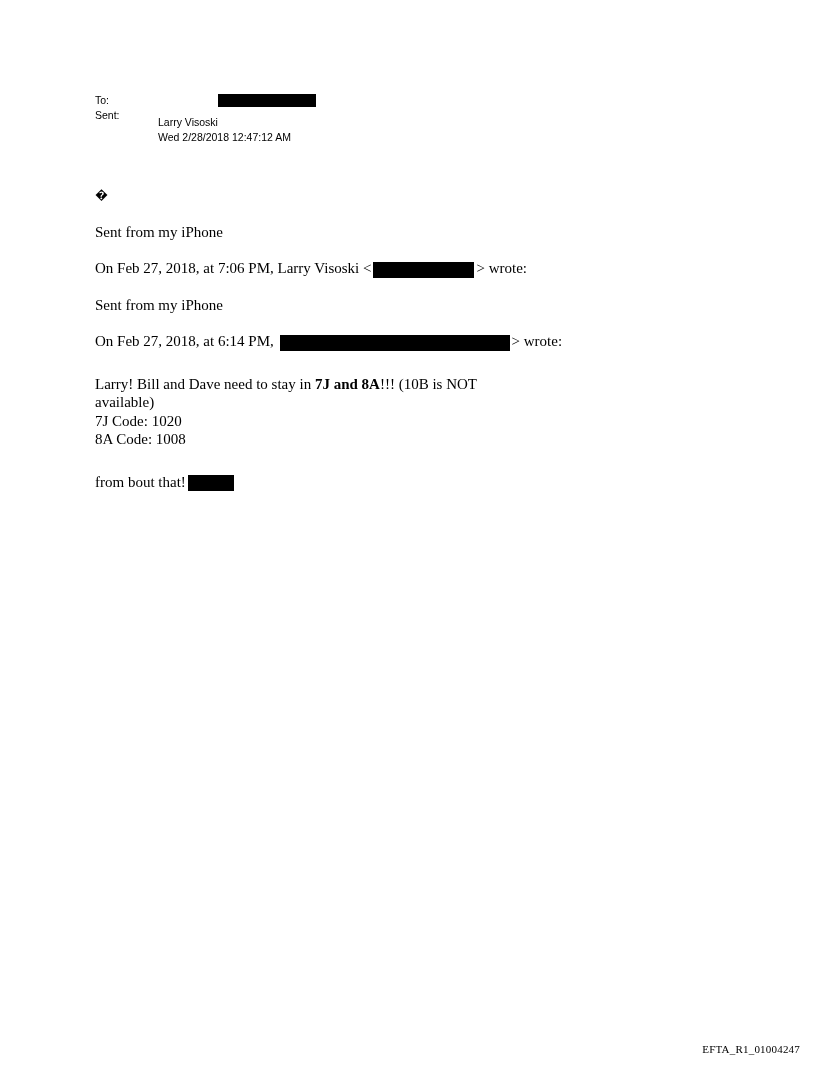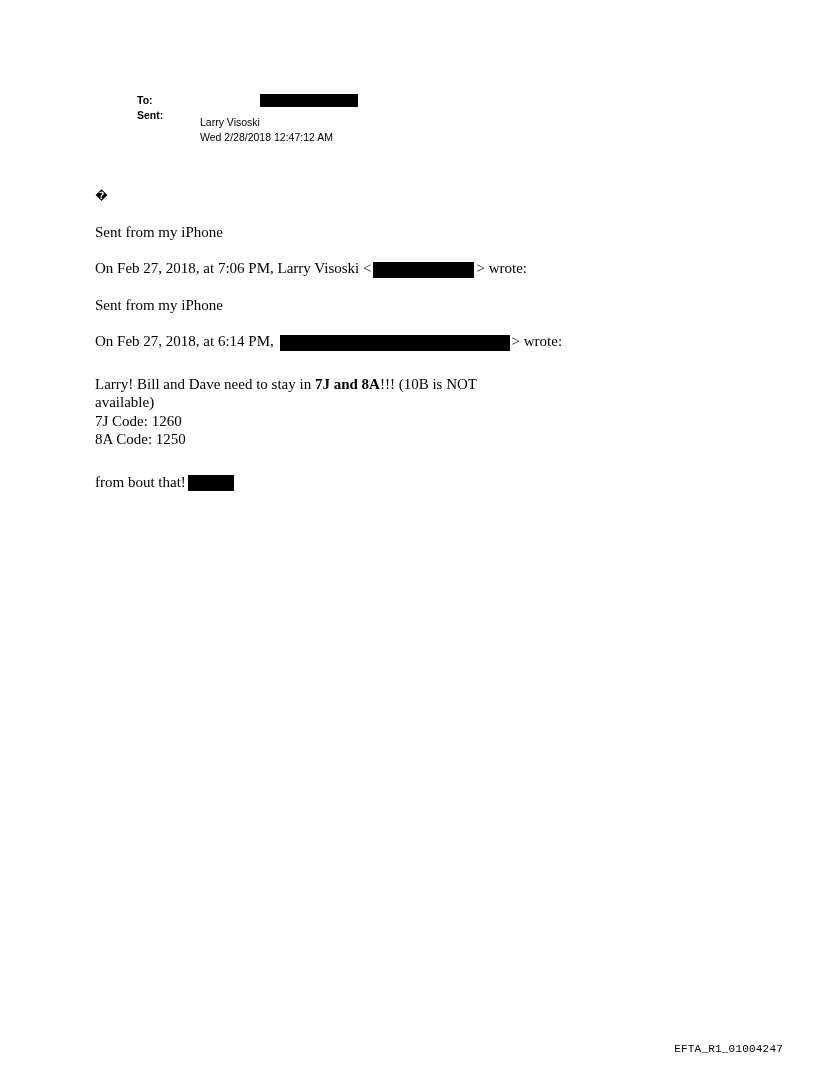--- a/index.html
+++ b/index.html
@@ -34,23 +34,22 @@
     line-height: 15.2px;
   }
   .hrow {
     display: flex;
     align-items: center;
     height: 15.2px;
     white-space: nowrap;
   }
   .hlabel {
     width: 63px;
-    font-weight: bold;
+    font-weight: normal;
     flex: 0 0 63px;
-    margin-left: 42px;
   }
   .hvalue {
     position: relative;
     display: flex;
     align-items: center;
   }
   .hvalue .txt { white-space: pre; margin-top: 44px; }
 
   .redact {
     display: inline-block;
@@ -92,23 +91,23 @@
   .r-inline-3 { width: 230px; height: 16px; margin: 0 2px; }
   .r-inline-4 { width: 46px;  height: 16px; margin: 0 2px; }
 
   .bold { font-weight: bold; }
 
   .spacer-sm { height: 6px; }
 
   
   .footer {
     position: absolute;
-    right: 33px;
+    right: 16px;
     bottom: 18px;
-    font-family: Liberation Mono, monospace;
+    font-family: Liberation Serif, serif;
     font-size: 11px;
     letter-spacing: 0.2px;
   }
 </style>
 </head>
 <body>
 
 <div class="page">
 
   <div class="header">
@@ -150,22 +149,22 @@
       <span>On Feb 27, 2018, at 6:14 PM, </span><span class="redact r-inline-3"></span><span>&gt; wrote:</span>
     </p>
 
     <div class="spacer-sm"></div>
 
     <div class="p quote-indent2">
       <div>
         <span>Larry!  Bill and Dave need to stay in </span><span class="bold">7J and 8A</span><span>!!!  (10B is NOT</span>
       </div>
       <div>available)</div>
-      <div>7J Code:  1260</div>
-      <div>8A Code:  1250</div>
+      <div>7J Code:  1020</div>
+      <div>8A Code:  1008</div>
     </div>
 
     <div class="spacer-sm"></div>
 
     <p class="p">
       <span>from bout that!</span><span class="redact r-inline-4"></span>
     </p>
 
   </div>
 

